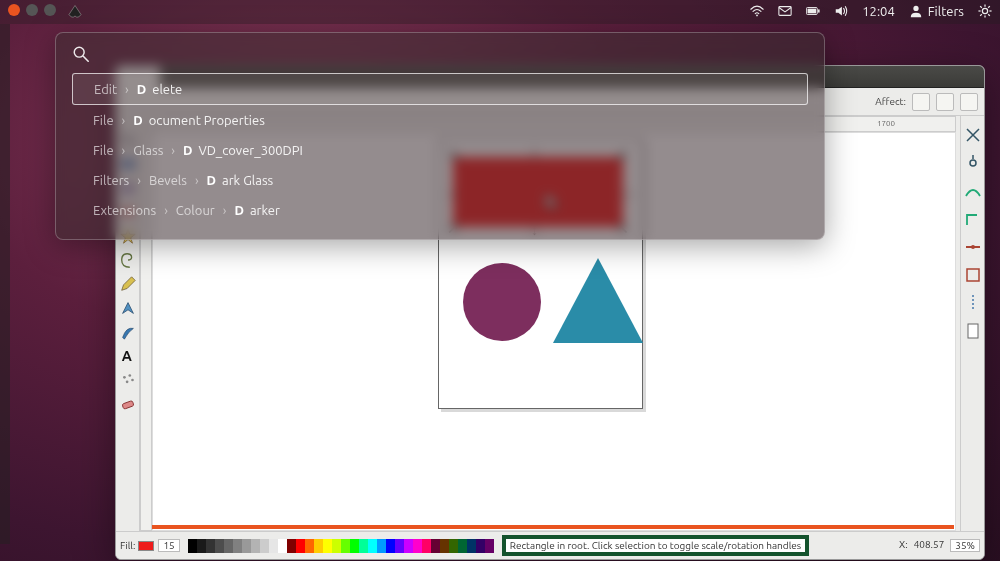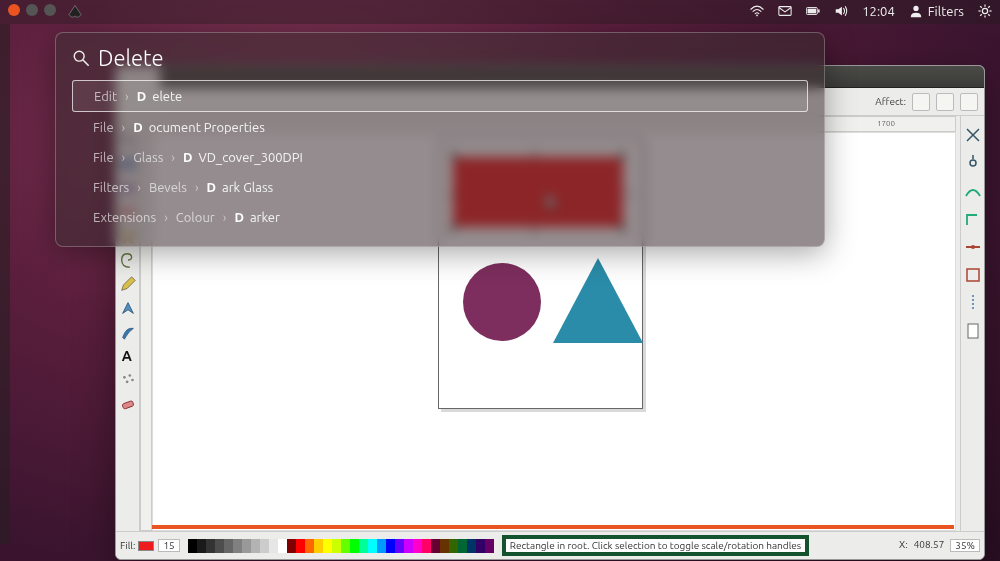--- a/index.html
+++ b/index.html
@@ -336,21 +336,20 @@
 </div>
 
 <div class="hud">
   <div class="hud-search">
     <span class="hud-search-icon">
       <svg viewBox="0 0 20 20" width="18" height="18">
           <circle cx="8" cy="8" r="5.5" stroke="#fff" stroke-width="1.6" fill="none"></circle>
           <line x1="12.5" y1="12.5" x2="18" y2="18" stroke="#fff" stroke-width="1.8" stroke-linecap="round"></line>
         </svg>
     </span>
-    <input class="hud-input" value="Delete" style="">
   </div>
   <div class="hud-results" id="hud-results">
       <div class="hud-row active">
         <span class="dim">Edit</span>
         <span class="sep">›</span>
         <span class="hl">D</span>
         <span>elete</span>
       </div>
       <div class="hud-row">
         <span class="dim">File</span>

